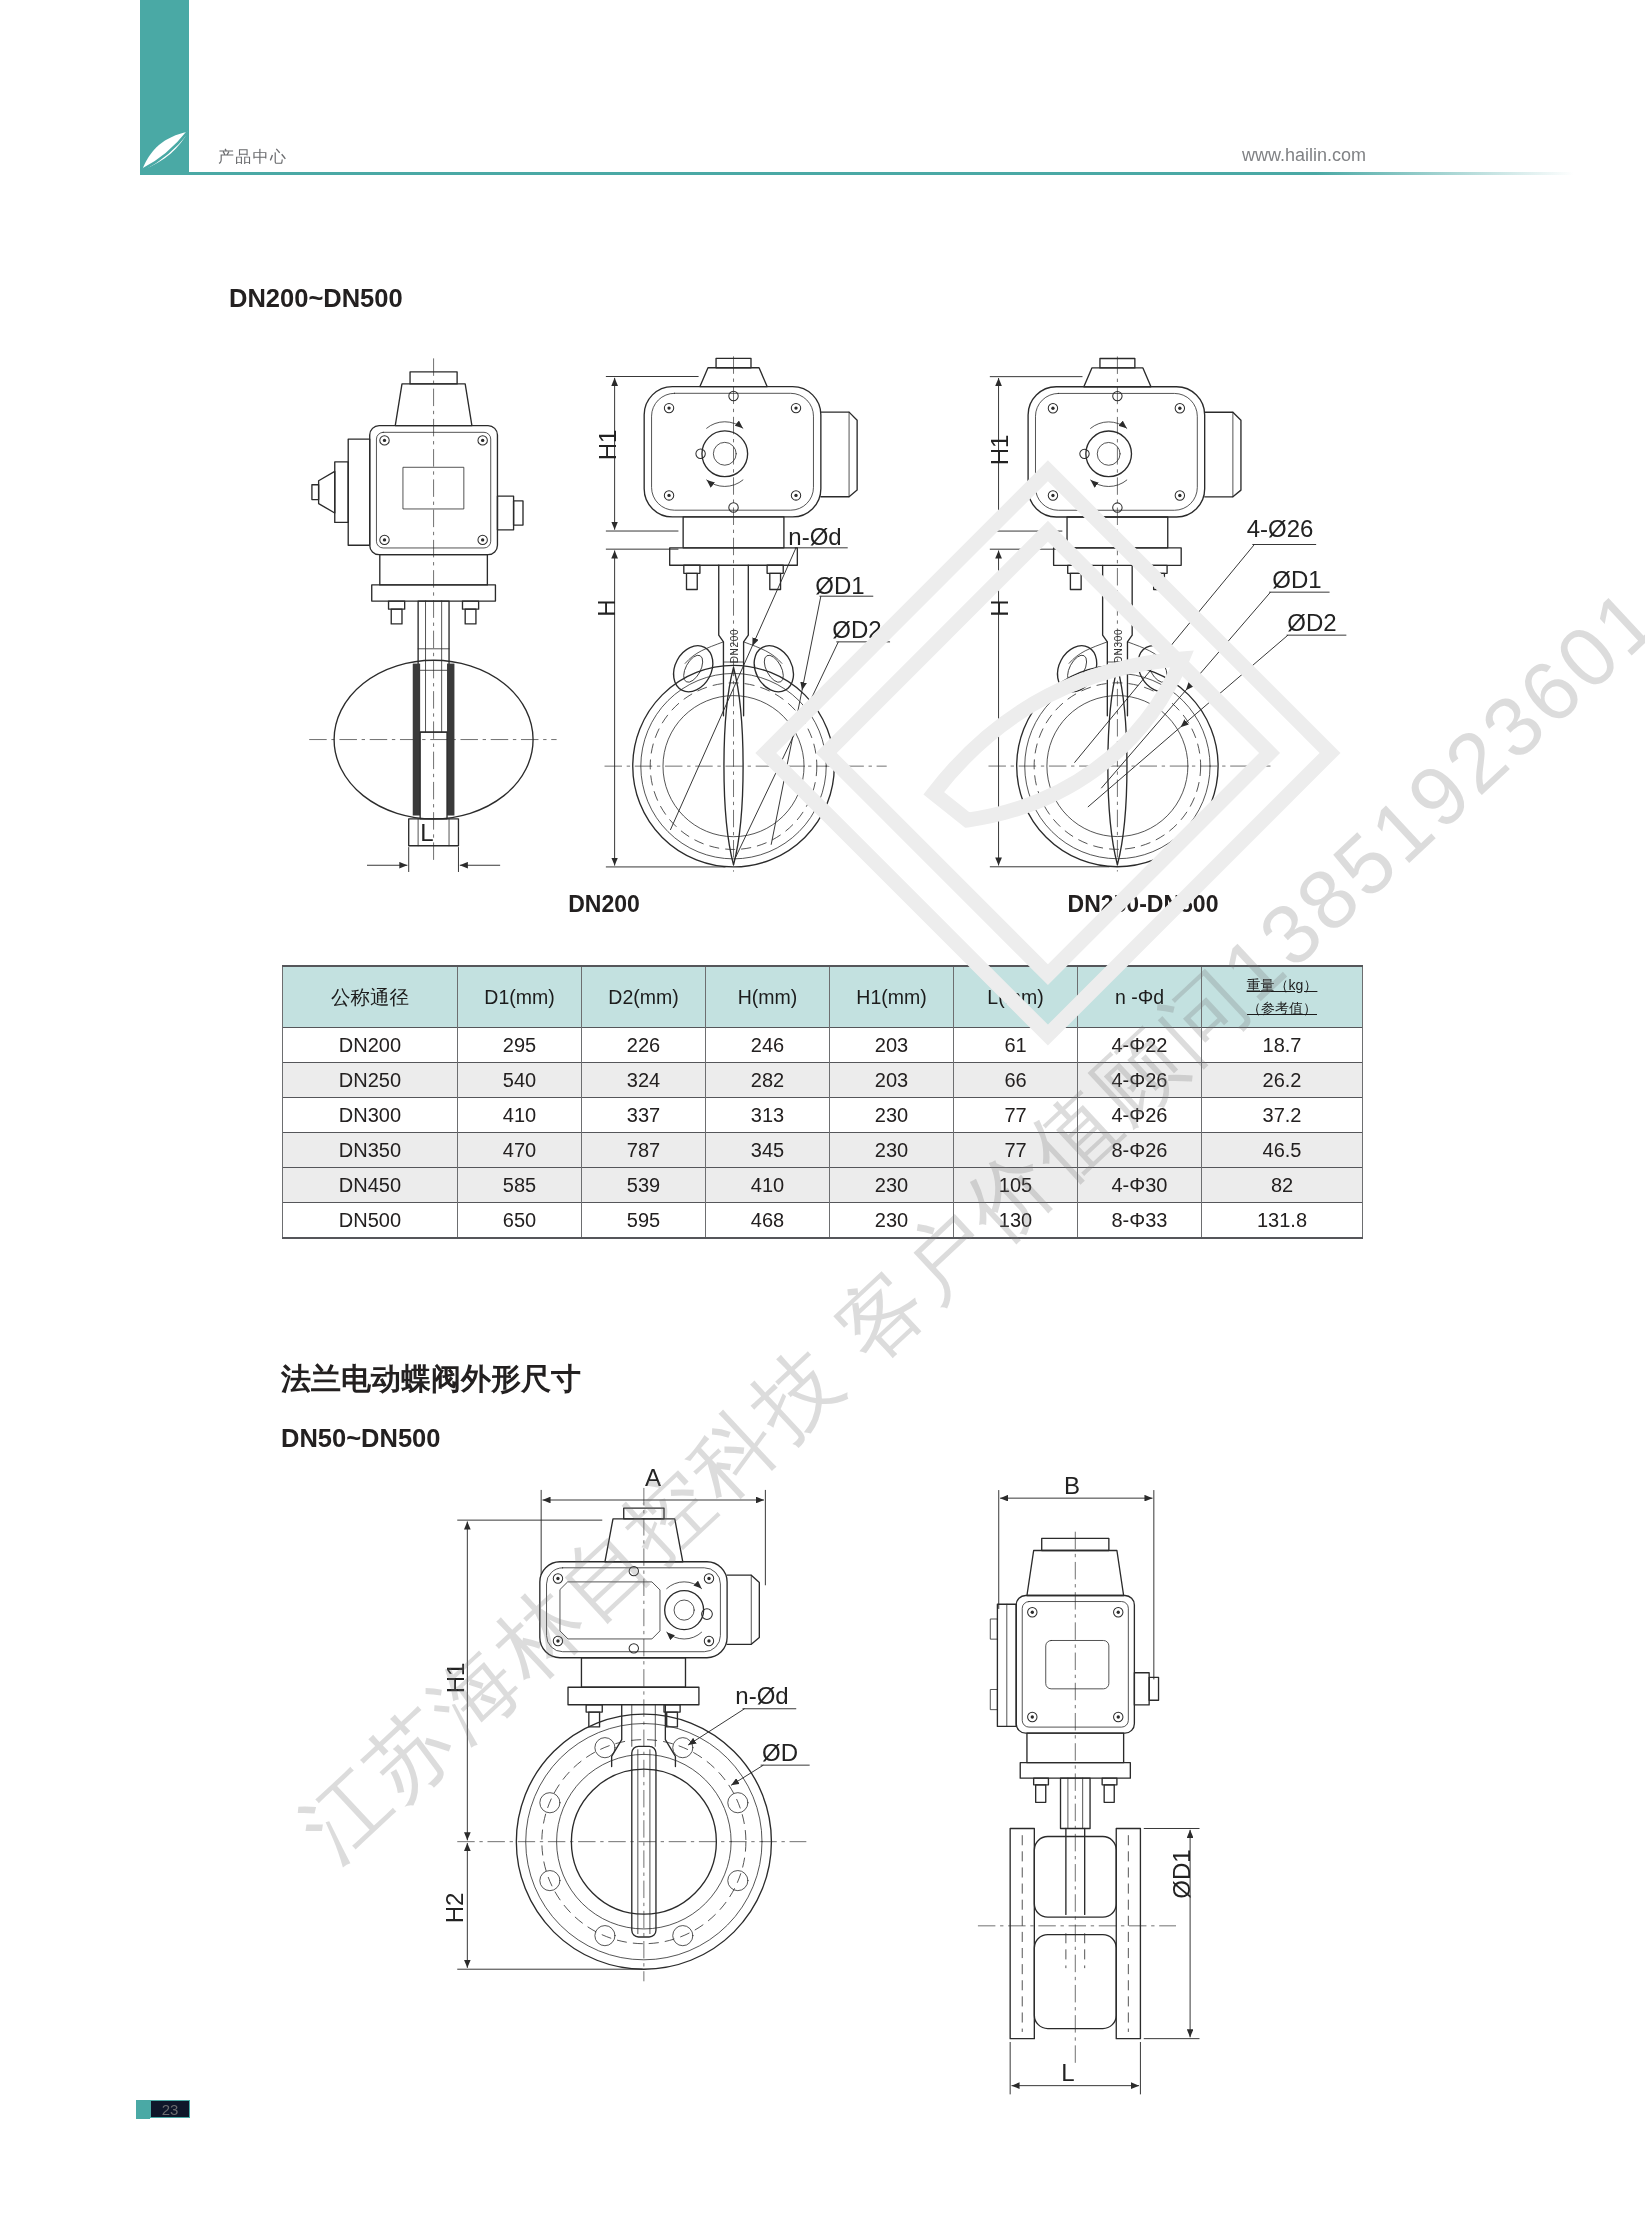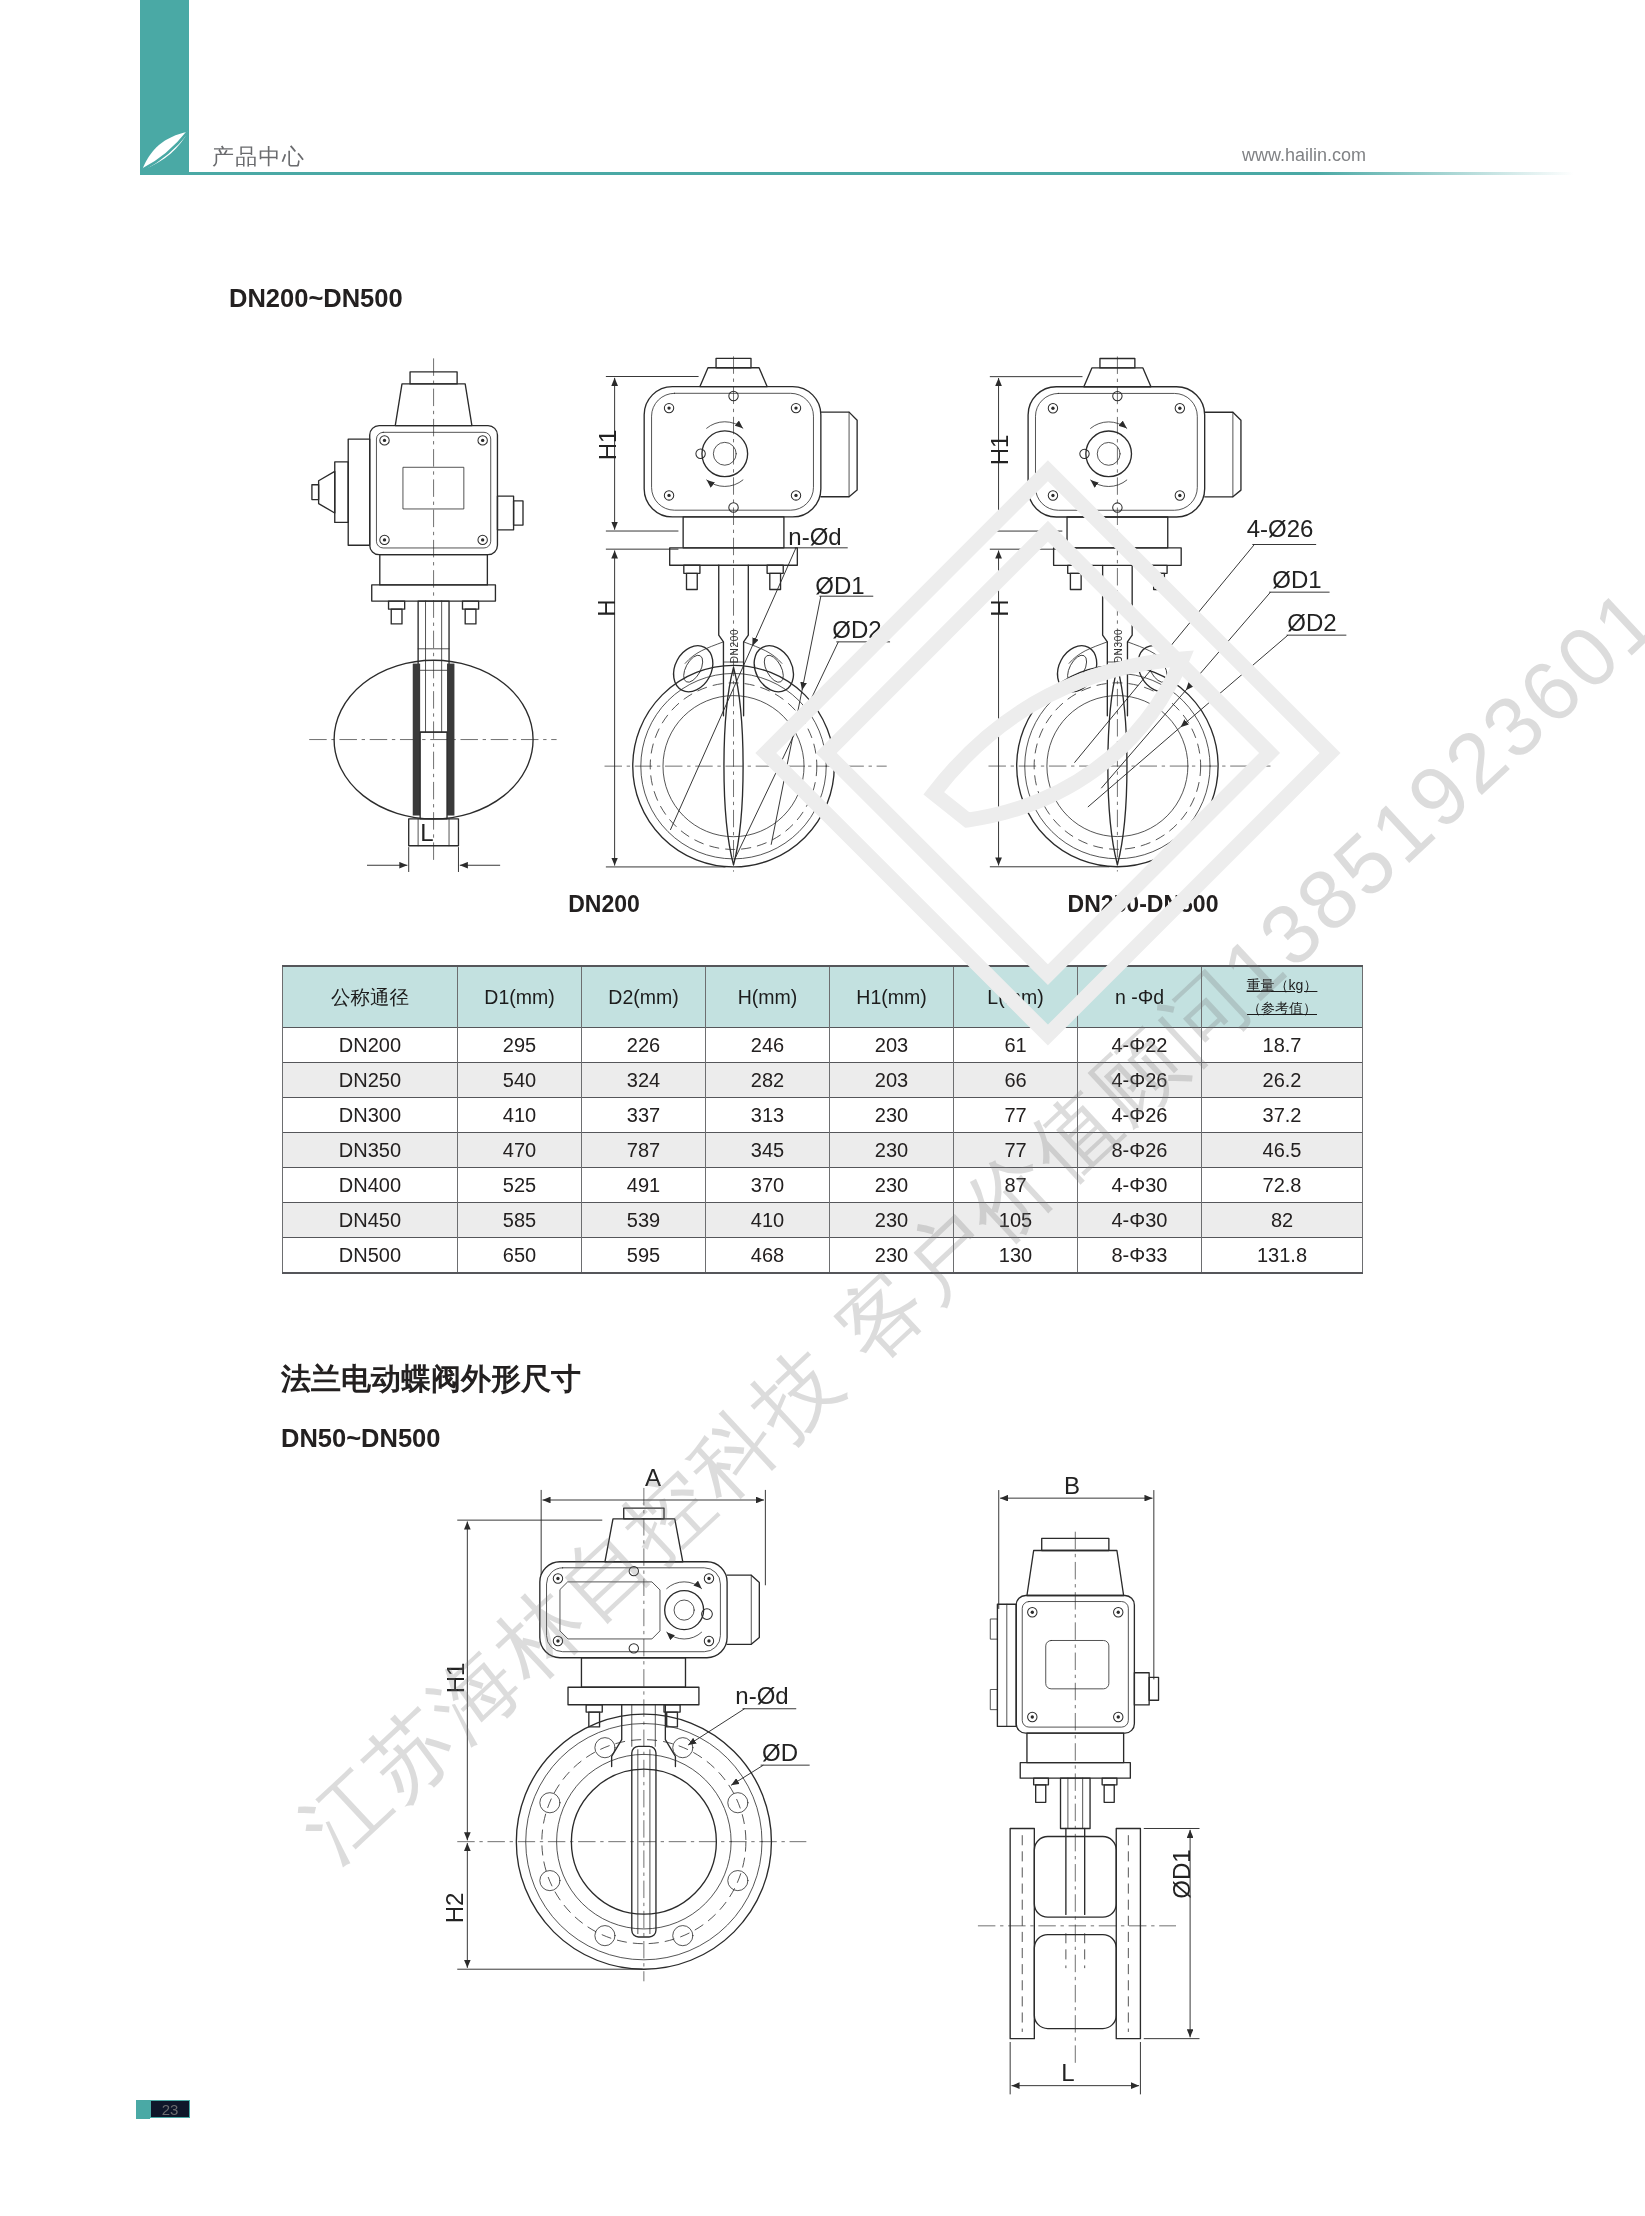--- a/index.html
+++ b/index.html
@@ -10,21 +10,21 @@
     --gray:#6a6b6e;
   }
   html,body{margin:0;padding:0;background:#888;}
   #page{position:relative;width:1645px;height:2216px;background:#ffffff;overflow:hidden;
         font-family:"Liberation Sans","DejaVu Sans",sans-serif;color:var(--ink);}
   .abs{position:absolute;}
   
   #side-bar{left:140px;top:0;width:49px;height:174px;background:var(--teal);}
   #head-rule{left:140px;top:172px;height:2.7px;right:71px;
              background:linear-gradient(to right,var(--teal) 0 82%,rgba(74,169,165,0) 100%);}
-  #section-label{left:212px;top:157px;transform:translateY(-50%);font-size:22px;color:var(--gray);letter-spacing:1.3px;}
+  #section-label{left:218px;top:157px;transform:translateY(-50%);font-size:16px;color:var(--gray);letter-spacing:1.3px;}
   #website{left:1366px;top:155px;transform:translate(-100%,-50%);font-size:18px;color:#808285;}
   
   .b{font-weight:bold;}
   #s1-title{left:229px;top:298px;transform:translateY(-50%);font-size:25.5px;}
   #s2-title{left:281px;top:1379px;transform:translateY(-50%);font-size:30px;}
   #s2-sub{left:281px;top:1438px;transform:translateY(-50%);font-size:25.5px;}
   .caption{transform:translate(-50%,-50%);font-size:23px;font-weight:bold;white-space:nowrap;}
   
   .dimlbl{transform:translate(-50%,-50%);font-size:24px;white-space:nowrap;color:#222;}
   .dimlbl.rot{transform:translate(-50%,-50%) rotate(-90deg);}
@@ -458,30 +458,20 @@
       <tr class="alt">
         <td>DN350</td>
           <td>470</td>
           <td>787</td>
           <td>345</td>
           <td>230</td>
           <td>77</td>
           <td>8-Φ26</td>
           <td>46.5</td>
       </tr>
-      <tr>
-        <td>DN400</td>
-          <td>525</td>
-          <td>491</td>
-          <td>370</td>
-          <td>230</td>
-          <td>87</td>
-          <td>4-Φ30</td>
-          <td>72.8</td>
-      </tr>
       <tr class="alt">
         <td>DN450</td>
           <td>585</td>
           <td>539</td>
           <td>410</td>
           <td>230</td>
           <td>105</td>
           <td>4-Φ30</td>
           <td>82</td>
       </tr>

